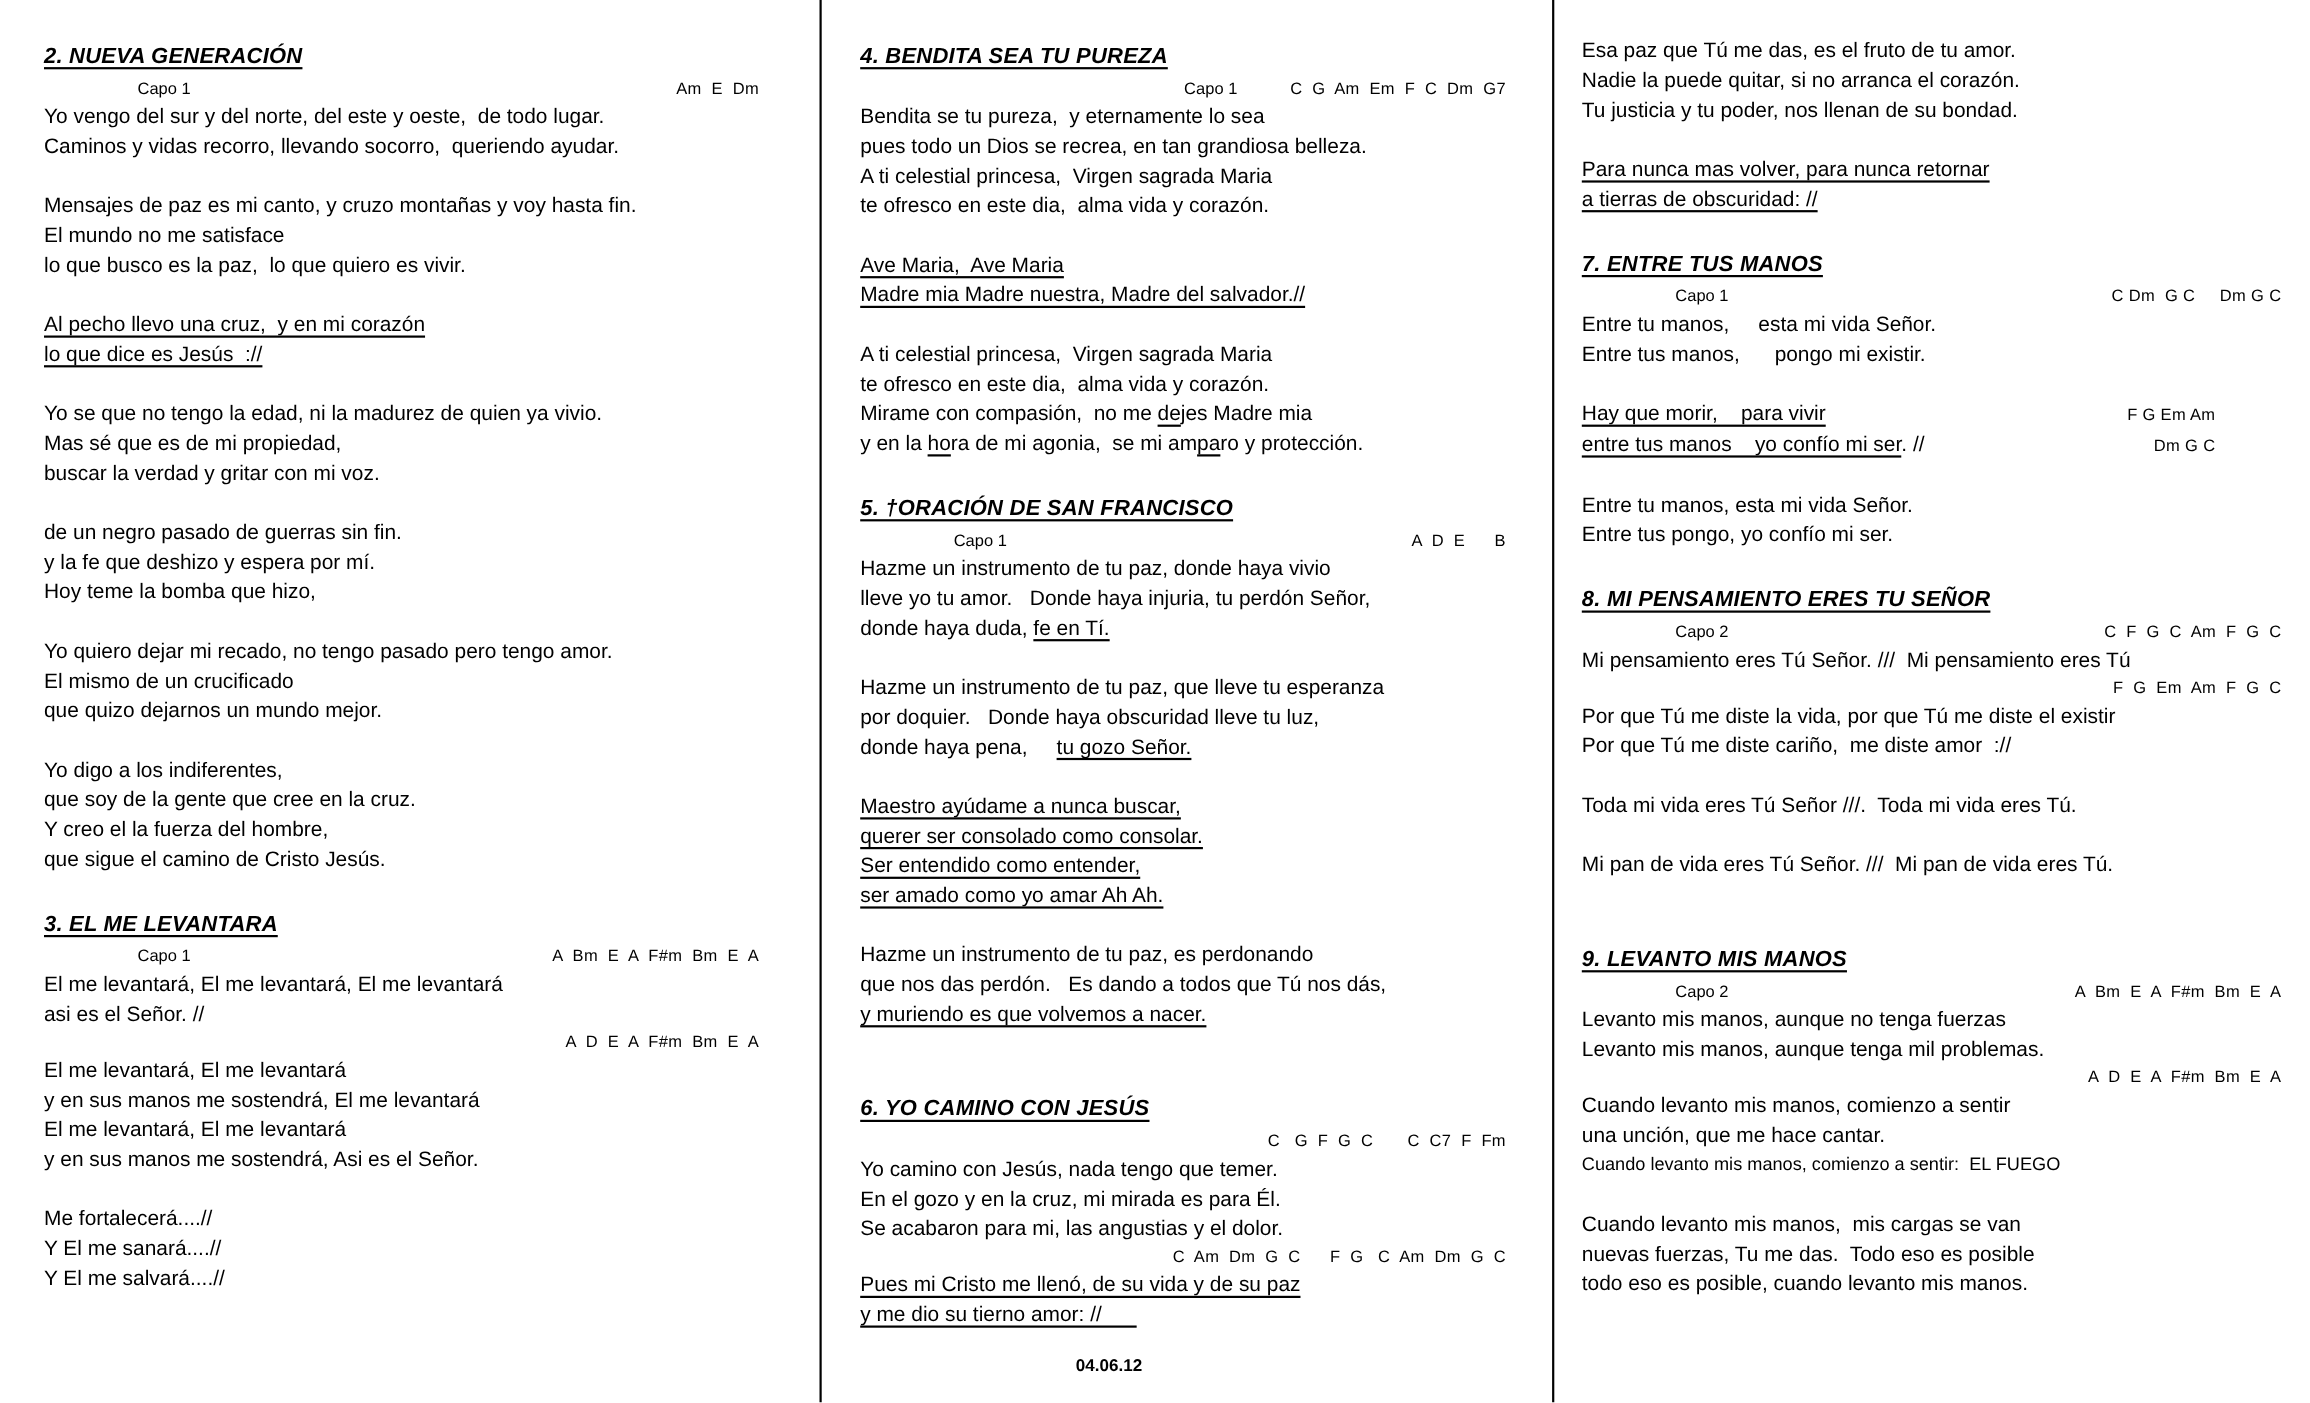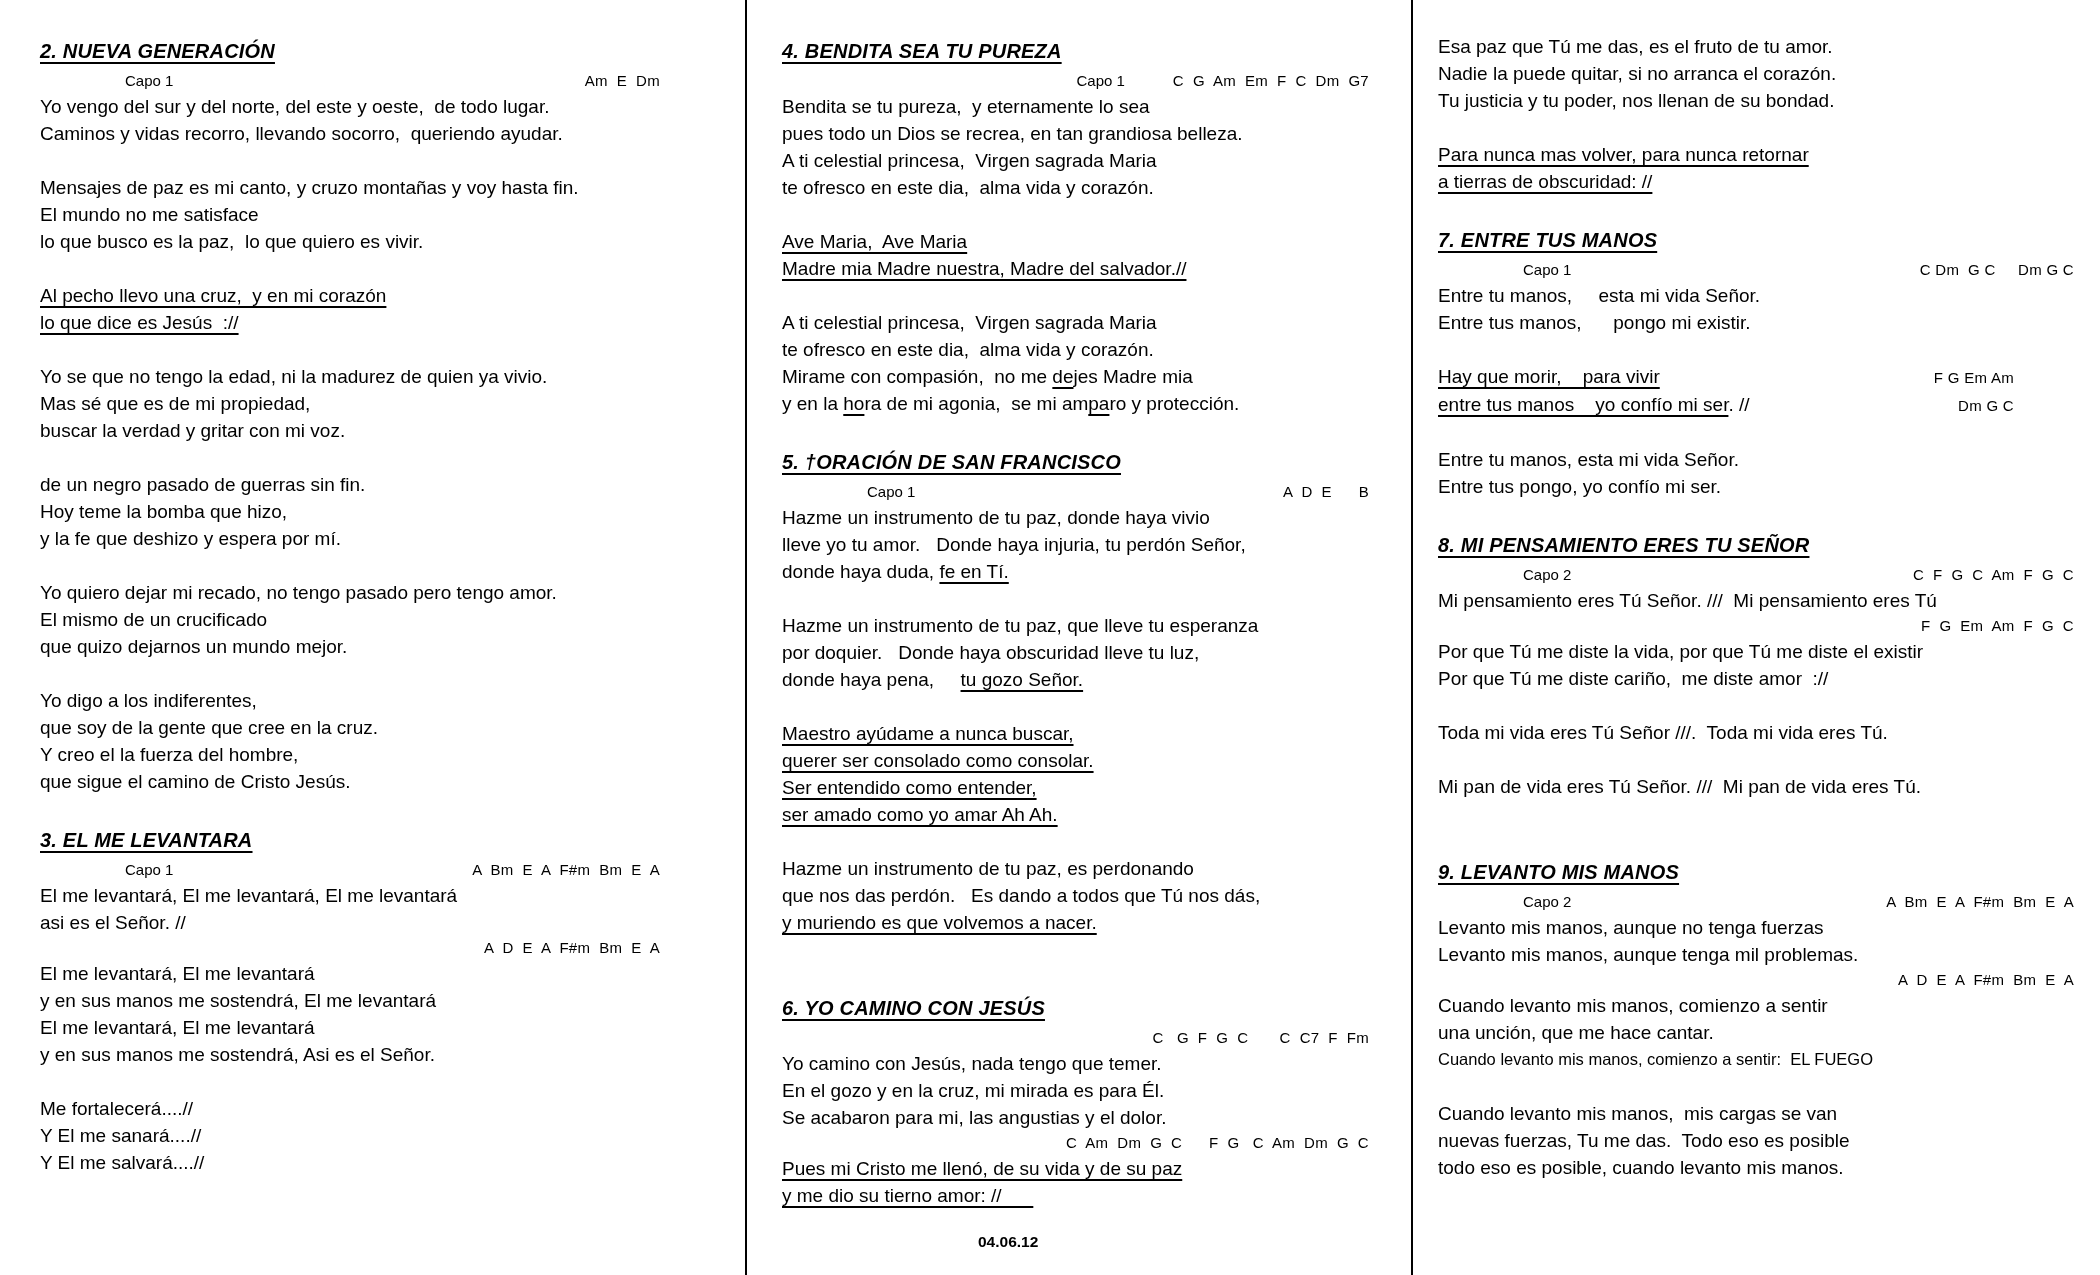--- a/index.html
+++ b/index.html
@@ -1,20 +1,20 @@
 <!DOCTYPE html>
 <html><head>
 <meta charset="utf-8">
 <style>
   html,body{margin:0;padding:0;background:#fff;}
   body{width:2100px;height:1275px;overflow:hidden;color:#000;
        font-family:"Liberation Sans","DejaVu Sans",sans-serif;}
   .page{position:relative;display:flex;width:2100px;height:1275px;box-sizing:border-box;}
   .col{box-sizing:border-box;padding-top:33px;}
-  .col1{width:747px;padding-left:40px;padding-right:85px;border-right:2px solid #000;}
+  .col1{width:747px;padding-left:40px;padding-right:55px;border-right:2px solid #000;}
   .col2{width:666px;padding-left:35px;padding-right:42px;border-right:2px solid #000;}
   .col3{width:685px;padding-left:25px;padding-right:24px;}
   .song-title{font-size:20px;font-weight:bold;font-style:italic;line-height:29px;
               margin:4px 0 3px 0;text-decoration:underline;text-decoration-thickness:2px;
               text-underline-offset:4px;letter-spacing:.2px;}
   .capo-row{display:flex;justify-content:space-between;align-items:flex-end;
             font-size:15px;line-height:24px;height:24px;}
   .capo-label{margin-left:85px;}
   .capo-row.capo-right{justify-content:flex-end;gap:48px;}
   .capo-row.capo-right .capo-label{margin-left:0;}
@@ -70,24 +70,24 @@
         <span class="line-text"><span>Mas sé que es de mi propiedad,</span></span>
       </div>
       <div class="line">
         <span class="line-text"><span>buscar la verdad y gritar con mi voz.</span></span>
       </div>
       <div class="spacer"></div>
       <div class="line">
         <span class="line-text"><span>de un negro pasado de guerras sin fin.</span></span>
       </div>
       <div class="line">
+        <span class="line-text"><span>y la fe que deshizo y espera por mí.</span></span>
+      </div>
+      <div class="line">
         <span class="line-text"><span>Hoy teme la bomba que hizo,</span></span>
-      </div>
-      <div class="line">
-        <span class="line-text"><span>y la fe que deshizo y espera por mí.</span></span>
       </div>
       <div class="spacer"></div>
       <div class="line">
         <span class="line-text"><span>Yo quiero dejar mi recado, no tengo pasado pero tengo amor.</span></span>
       </div>
       <div class="line">
         <span class="line-text"><span>El mismo de un crucificado</span></span>
       </div>
       <div class="line">
         <span class="line-text"><span>que quizo dejarnos un mundo mejor.</span></span>

